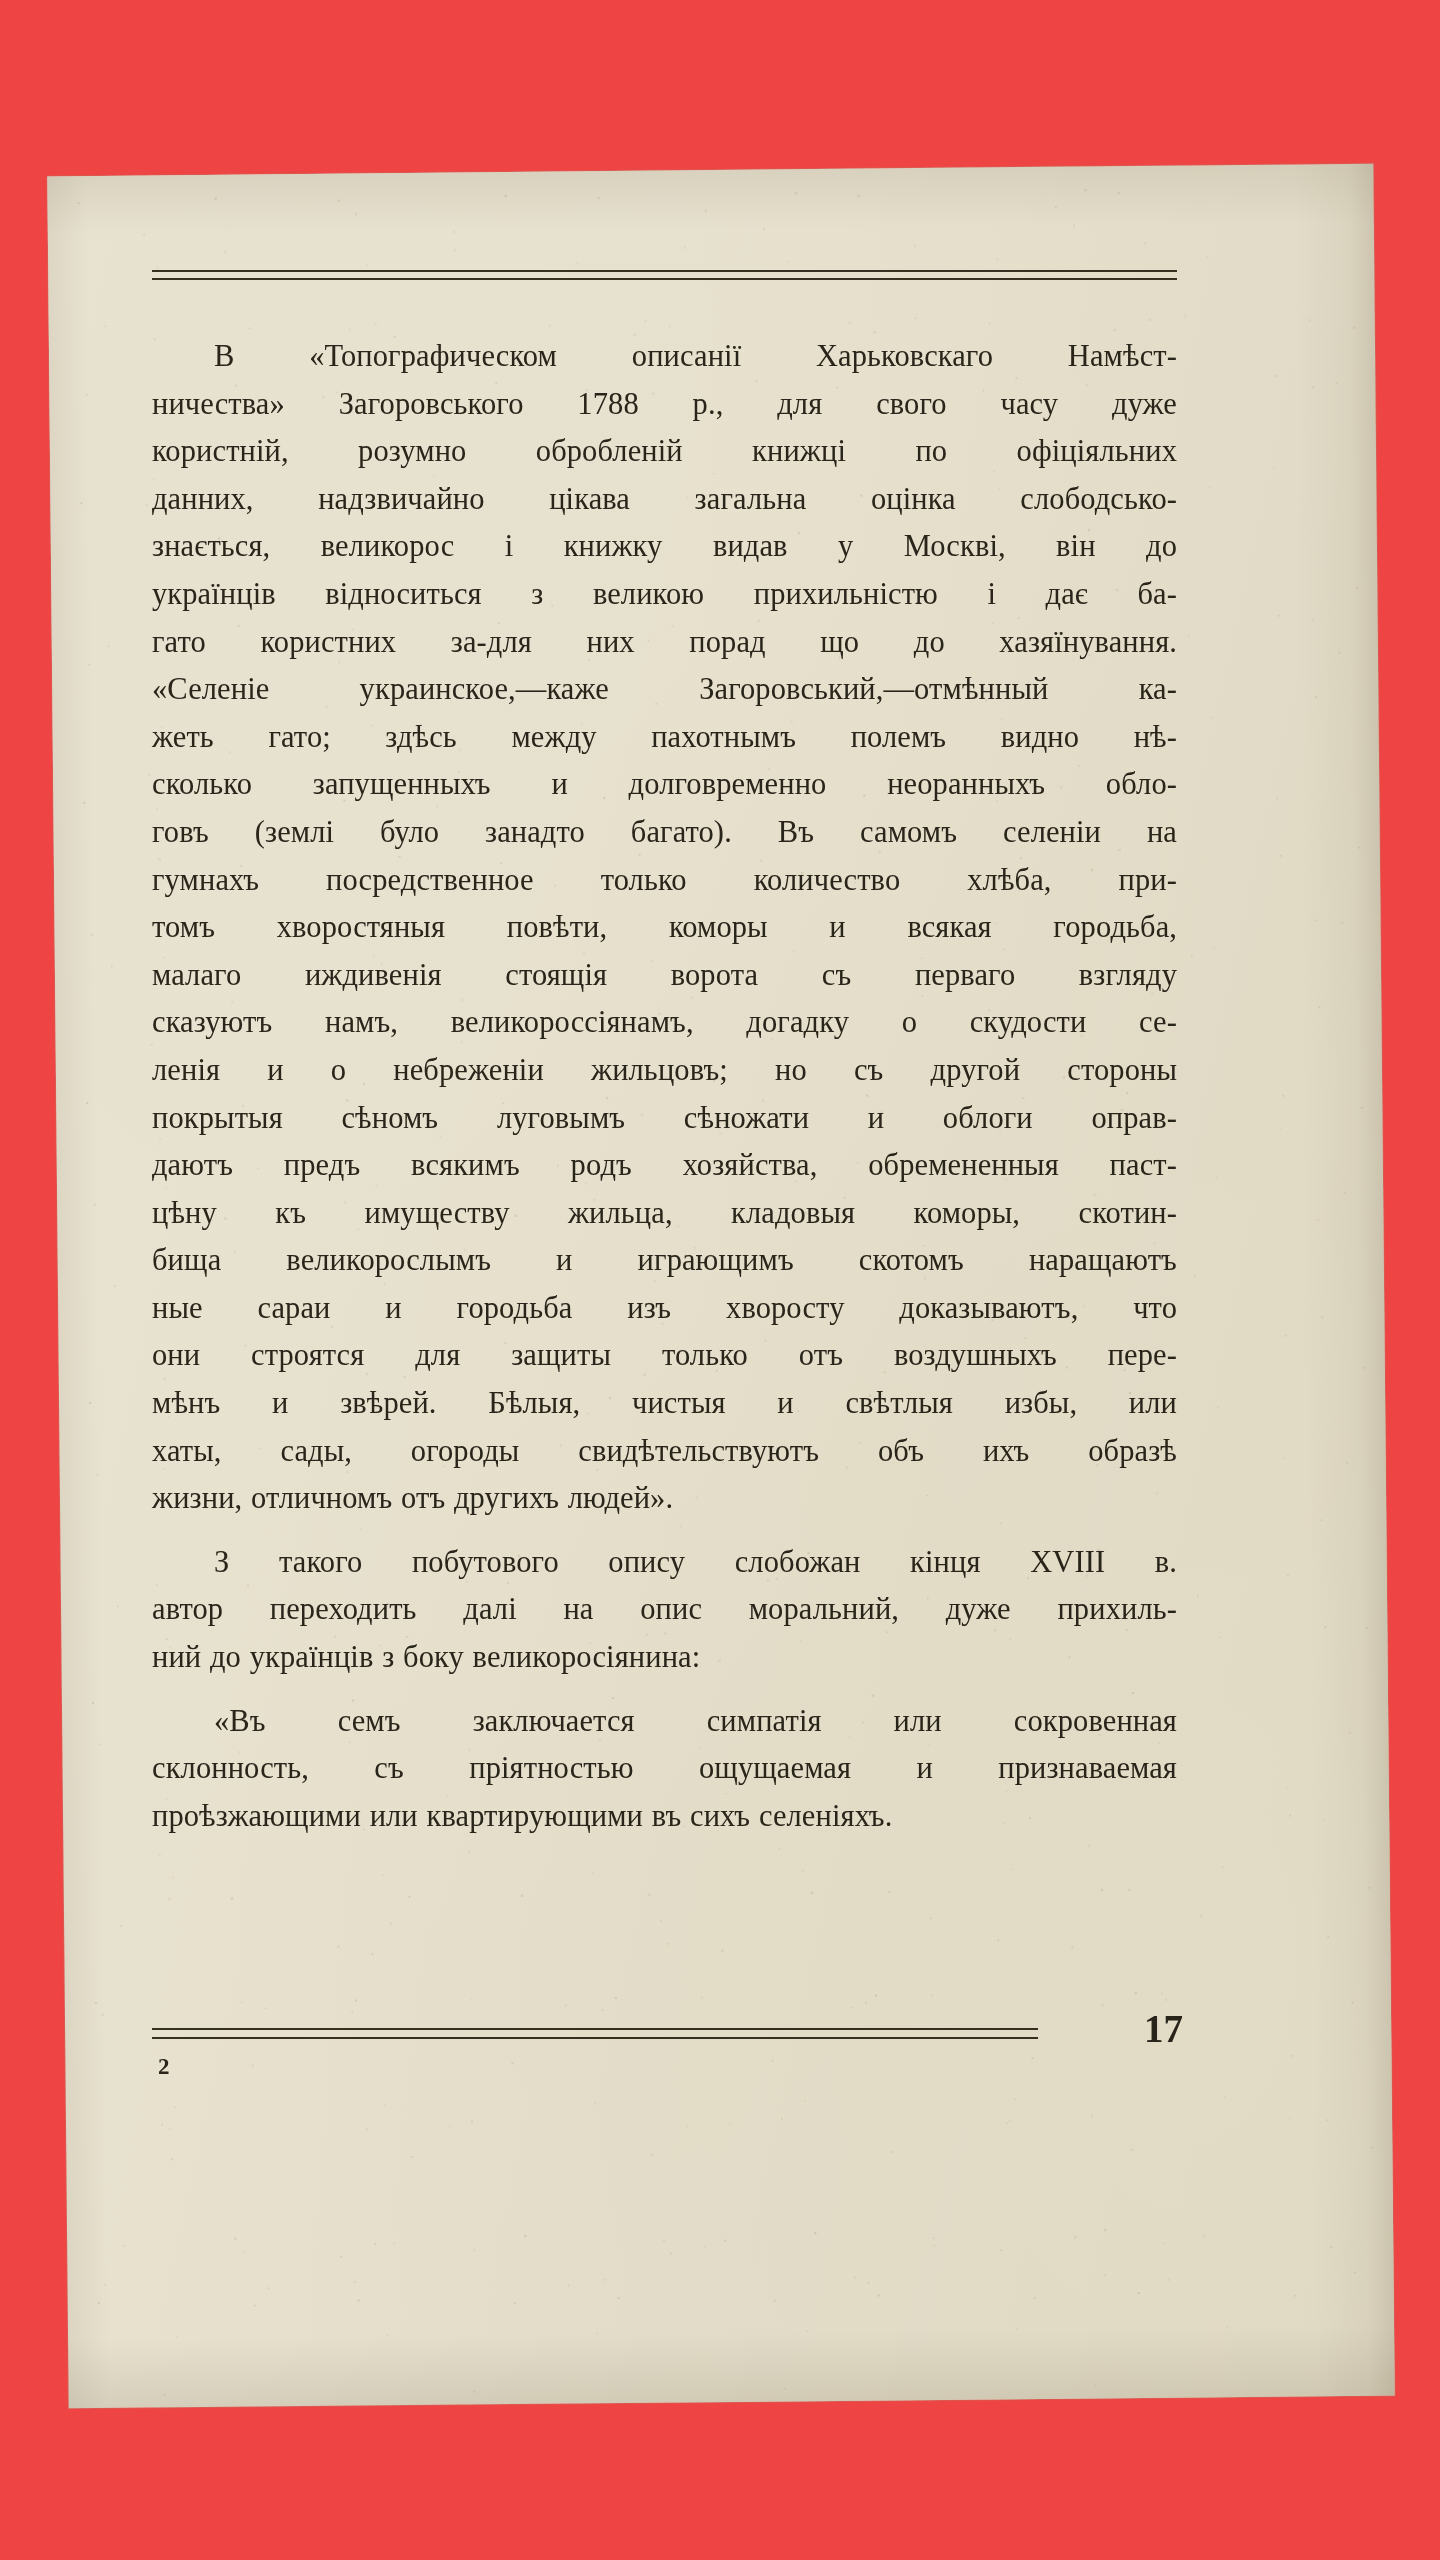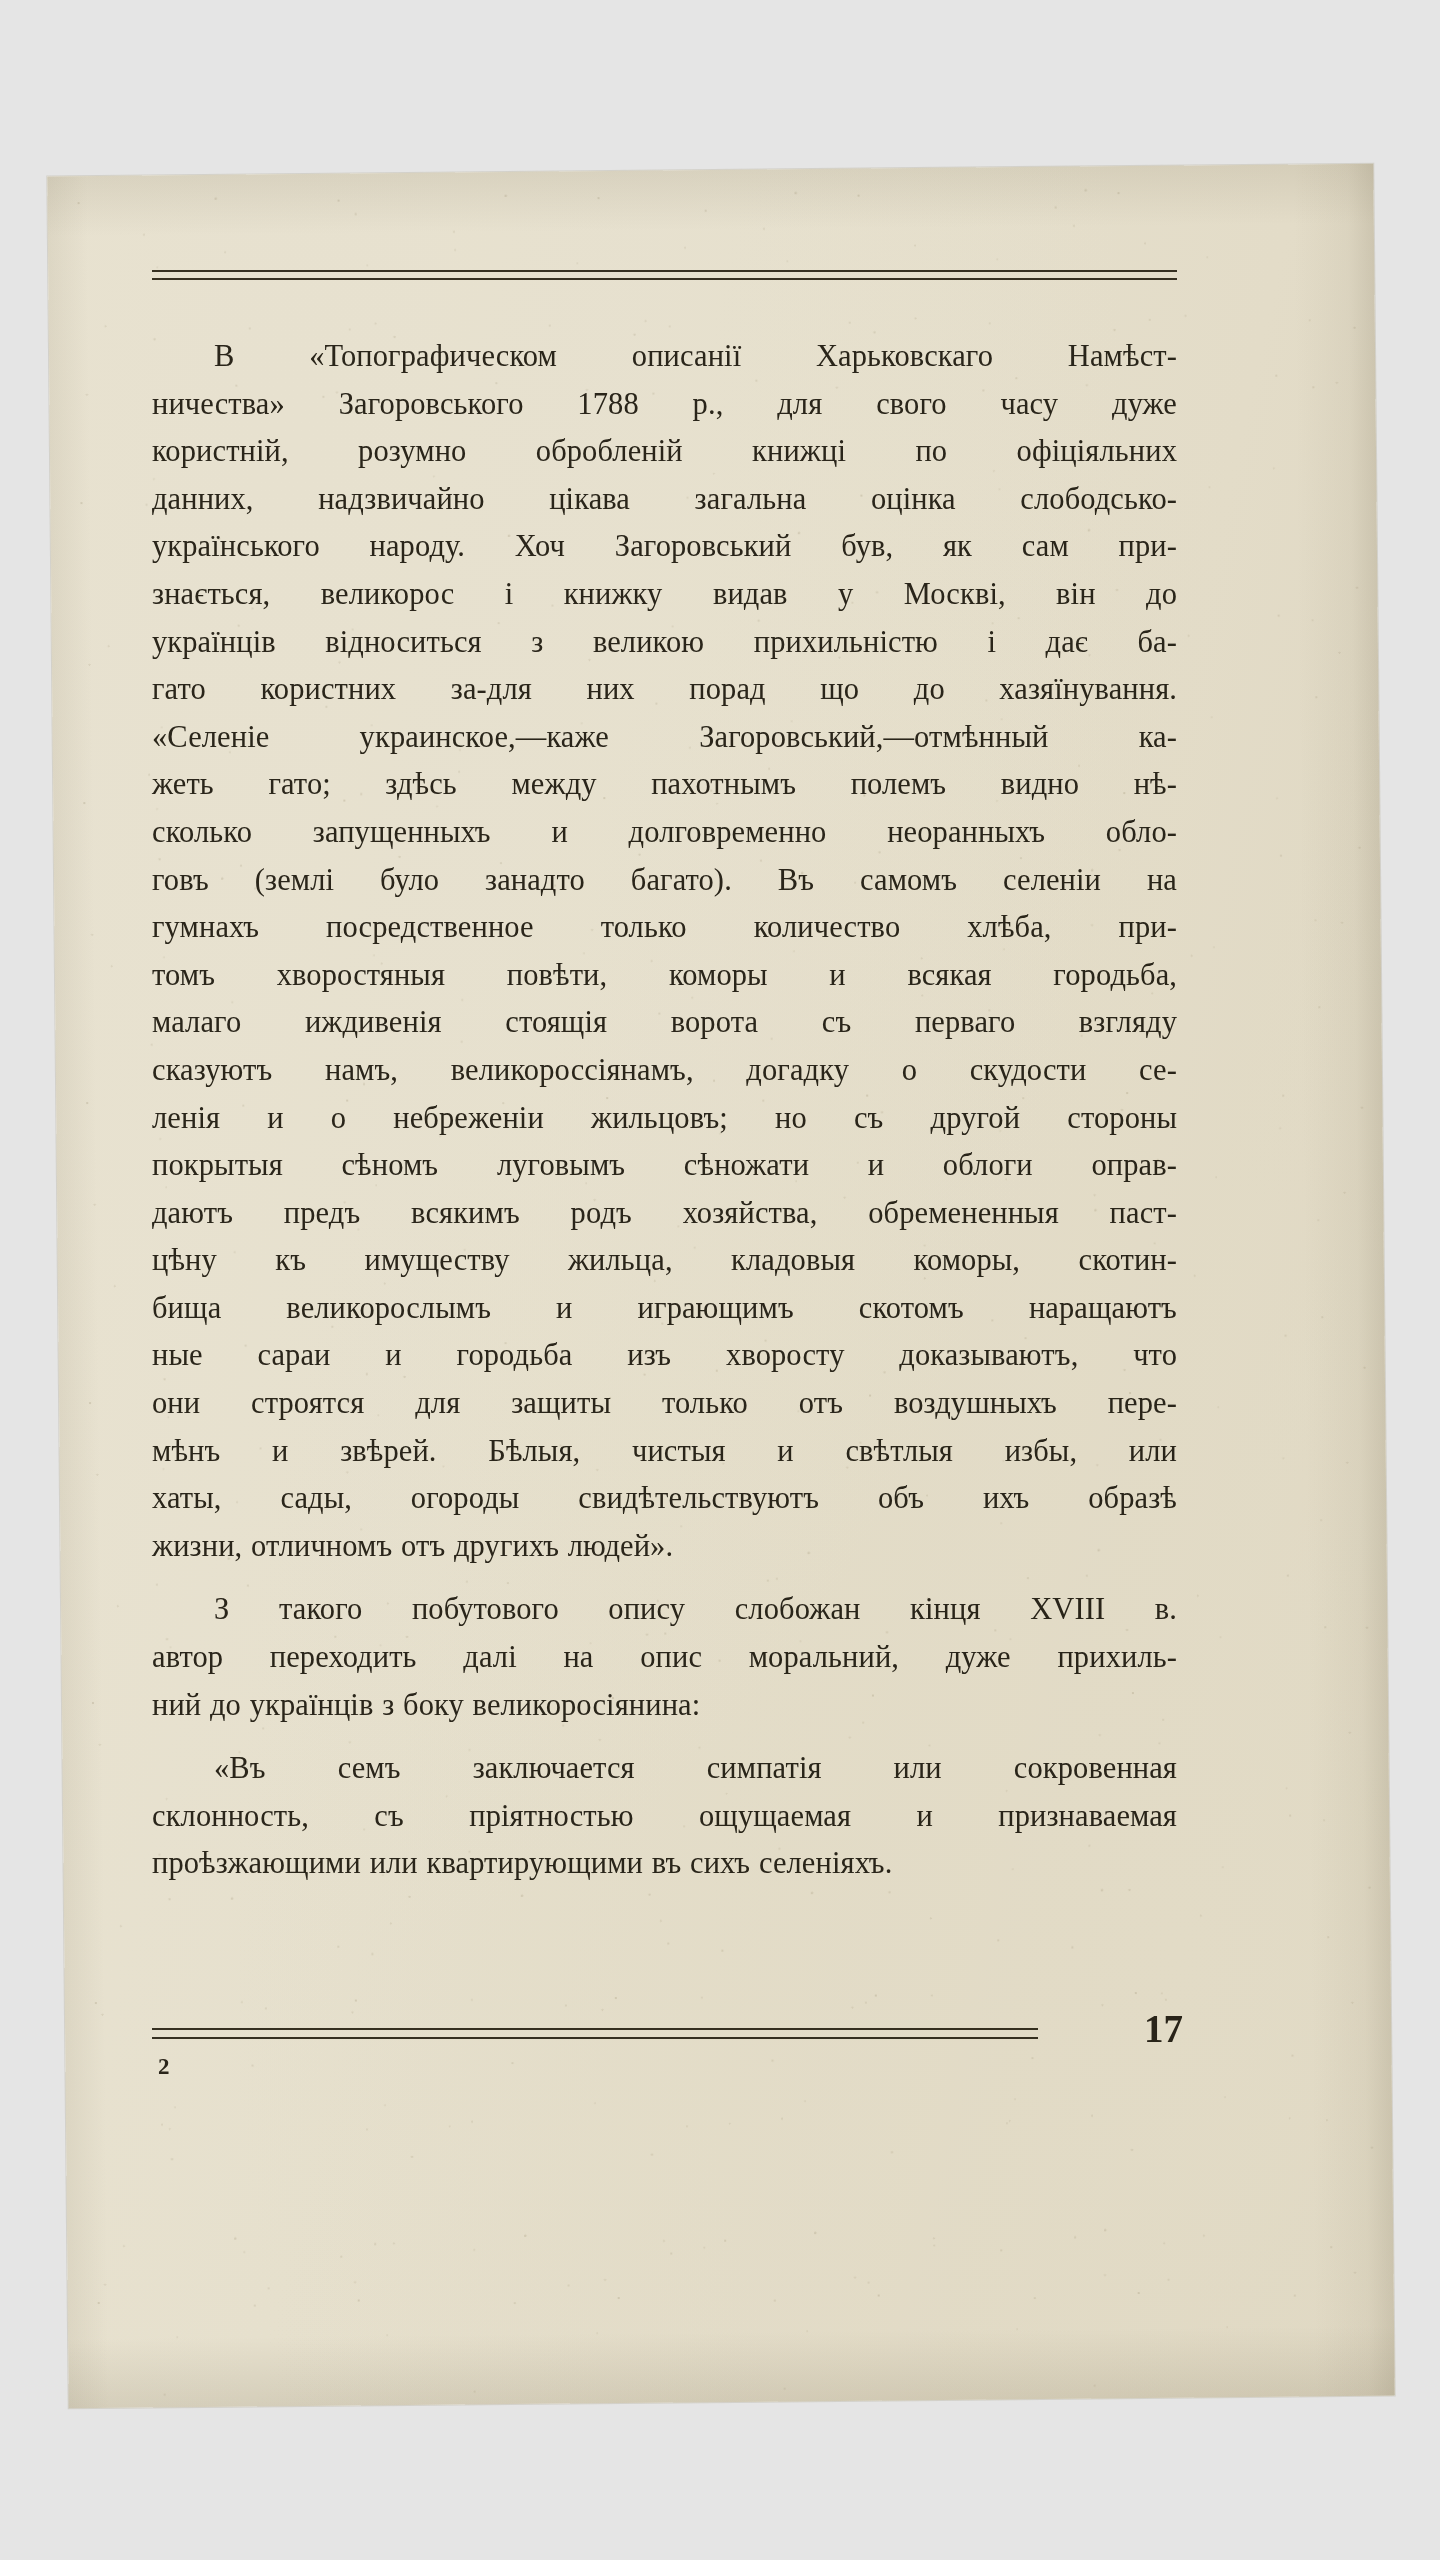--- a/index.html
+++ b/index.html
@@ -1,21 +1,21 @@
 <!DOCTYPE html>
 <html><head>
 <meta charset="utf-8">
 <style>
   html,body{margin:0;padding:0;}
   body{
     width:1440px;height:2560px;overflow:hidden;
     background:#ffffff;
     font-family:"Liberation Serif", serif;
   }
-  #scan-root{position:relative;width:1440px;height:2560px;background:#e5e5e5;}
+  #scan-root{position:relative;width:1440px;height:2560px;background:#ef4444;}
 
   
   .sheet{
     position:absolute;
     left:58px; top:170px;
     width:1326px; height:2232px;
     background:
       radial-gradient(ellipse at 18% 12%, #e7e1cf 0%, rgba(231,225,207,0) 55%),
       radial-gradient(ellipse at 84% 80%, #e2dbc6 0%, rgba(226,219,198,0) 60%),
       linear-gradient(103deg, #e9e3d2 0%, #e6e0cd 38%, #e3dcc8 68%, #dcd4be 100%);
@@ -133,21 +133,20 @@
       <div class="r2"></div>
     </div>
 
     <div class="topgap"></div>
 
     <p class="para" id="p1">
         <span class="ln first">В «Топографическом описанії Харьковскаго Намѣст-</span>
         <span class="ln">ничества» Загоровського 1788 р., для свого часу дуже</span>
         <span class="ln">користній, розумно обробленій книжці по офіціяльних</span>
         <span class="ln">данних, надзвичайно цікава загальна оцінка слободсько-</span>
-        <span class="ln">українського народу. Хоч Загоровський був, як сам при-</span>
         <span class="ln">знається, великорос і книжку видав у Москві, він до</span>
         <span class="ln">українців відноситься з великою прихильністю і дає ба-</span>
         <span class="ln">гато користних за-для них порад що до хазяїнування.</span>
         <span class="ln">«Селеніе украинское,—каже Загоровський,—отмѣнный ка-</span>
         <span class="ln">жеть гато; здѣсь между пахотнымъ полемъ видно нѣ-</span>
         <span class="ln">сколько запущенныхъ и долговременно неоранныхъ обло-</span>
         <span class="ln">говъ (землі було занадто багато). Въ самомъ селеніи на</span>
         <span class="ln">гумнахъ посредственное только количество хлѣба, при-</span>
         <span class="ln">томъ хворостяныя повѣти, коморы и всякая городьба,</span>
         <span class="ln">малаго иждивенія стоящія ворота съ перваго взгляду</span>

